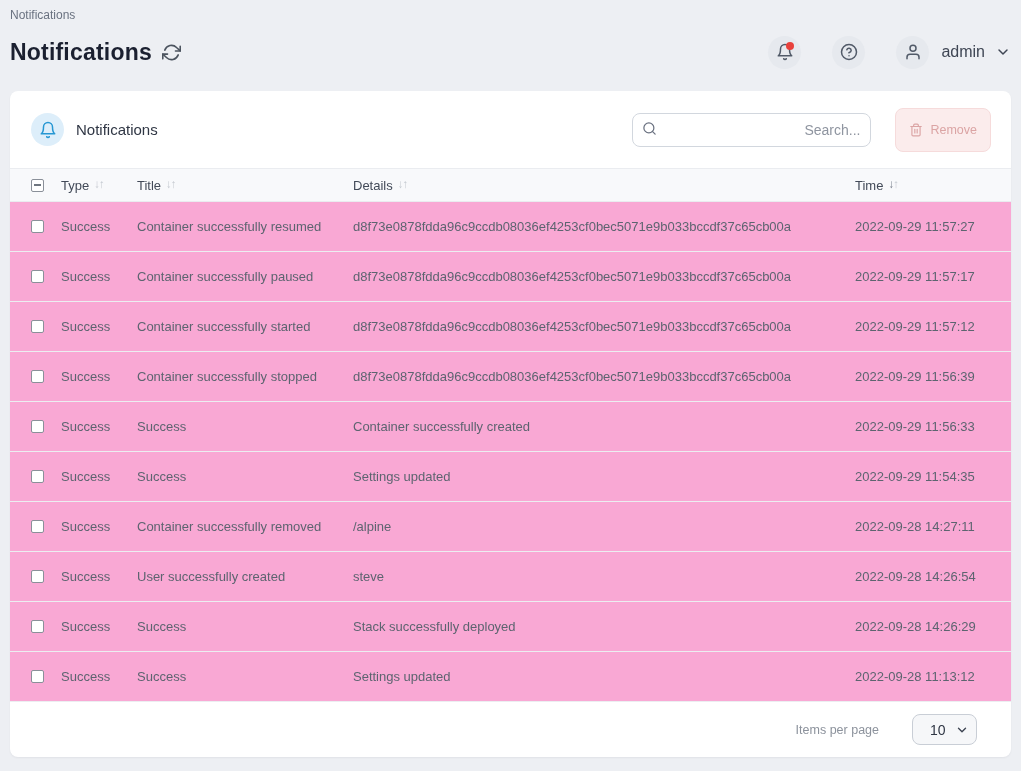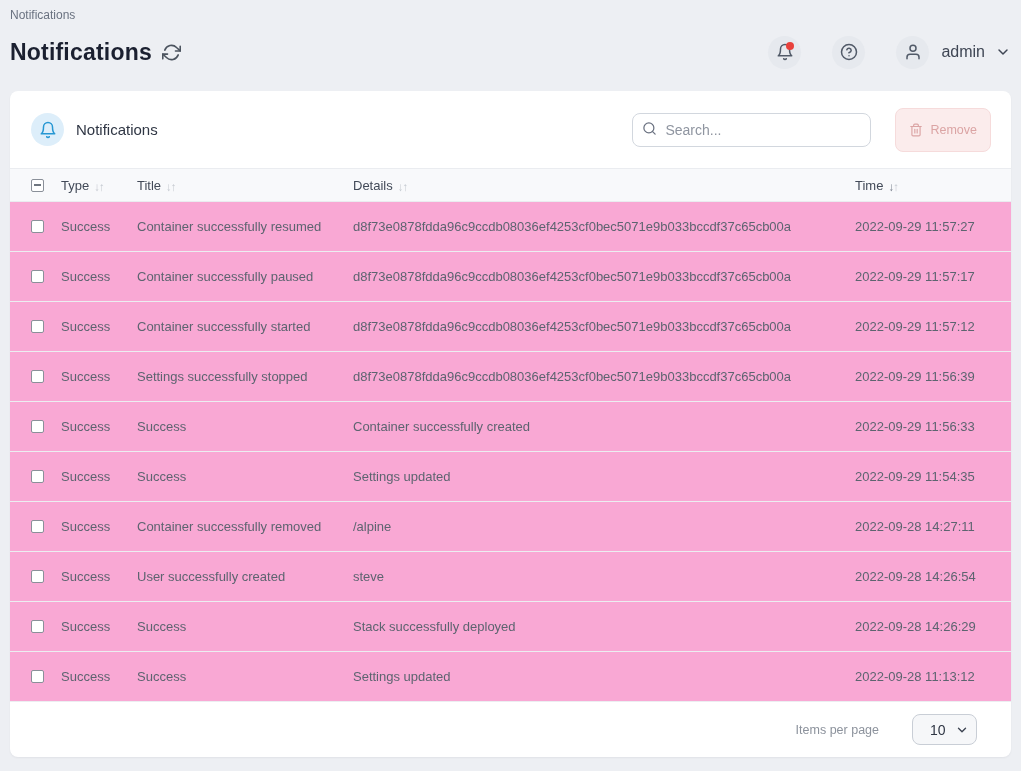--- a/index.html
+++ b/index.html
@@ -72,20 +72,21 @@
   }
   .search-wrap { margin-left:auto; position:relative; }
   .search-wrap svg { position:absolute; left:10px; top:8px; color:#6a7180; }
   .search-input {
     width:239px; height:34px;
     border:1px solid #d2d7de; border-radius:8px;
     padding:0 10px 0 32px;
     font-family:"Liberation Sans", sans-serif;
     font-size:14px; color:#333a46; background:#fff;
     outline:none;
+    text-align:right;
   }
   .search-input::placeholder { color:#8f95a0; }
   .remove-btn {
     margin-left:24px;
     height:44px; padding:0 13px;
     display:flex; align-items:center; gap:7px;
     background:#fbecec; border:1px solid #f6dbdb; border-radius:8px;
     color:#dba4a4; font-size:12.5px; font-family:"Liberation Sans", sans-serif;
     cursor:not-allowed;
   }
@@ -97,21 +98,21 @@
     align-items:center;
     padding:0 12px 0 21px;
   }
   .table-header {
     height:34px;
     background:#f8f9fb;
     border-top:1px solid #eaecf0;
     border-bottom:1px solid #eaecf0;
     color:#424a58; font-size:13px; font-weight:500;
   }
-  .th { display:flex; align-items:flex-end; gap:5px; cursor:pointer; }
+  .th { display:flex; align-items:flex-start; gap:5px; cursor:pointer; }
   .sort { font-size:11.5px; letter-spacing:-1px; }
   .sort .a-down { color:#c3c8cf; }
   .sort .a-up { color:#c3c8cf; }
   .sort.active .a-down { color:#737a87; }
   .table-row {
     height:50px;
     border-bottom:1px solid #eceef1;
     font-size:13px; color:#5d6470;
     background:#f9a8d4;
   }
@@ -290,21 +291,21 @@
         <div class="cell">Container successfully started</div>
         <div class="cell">d8f73e0878fdda96c9ccdb08036ef4253cf0bec5071e9b033bccdf37c65cb00a</div>
         <div class="cell">2022-09-29 11:57:12</div>
       </div>
 
       <div class="table-row grid-cols">
         <div>
             <input type="checkbox" class="cbx" style="">
           </div>
         <div class="cell">Success</div>
-        <div class="cell">Settings successfully stopped</div>
+        <div class="cell">Container successfully stopped</div>
         <div class="cell">d8f73e0878fdda96c9ccdb08036ef4253cf0bec5071e9b033bccdf37c65cb00a</div>
         <div class="cell">2022-09-29 11:56:39</div>
       </div>
 
       <div class="table-row grid-cols">
         <div>
             <input type="checkbox" class="cbx" style="">
           </div>
         <div class="cell">Success</div>
         <div class="cell">Success</div>

